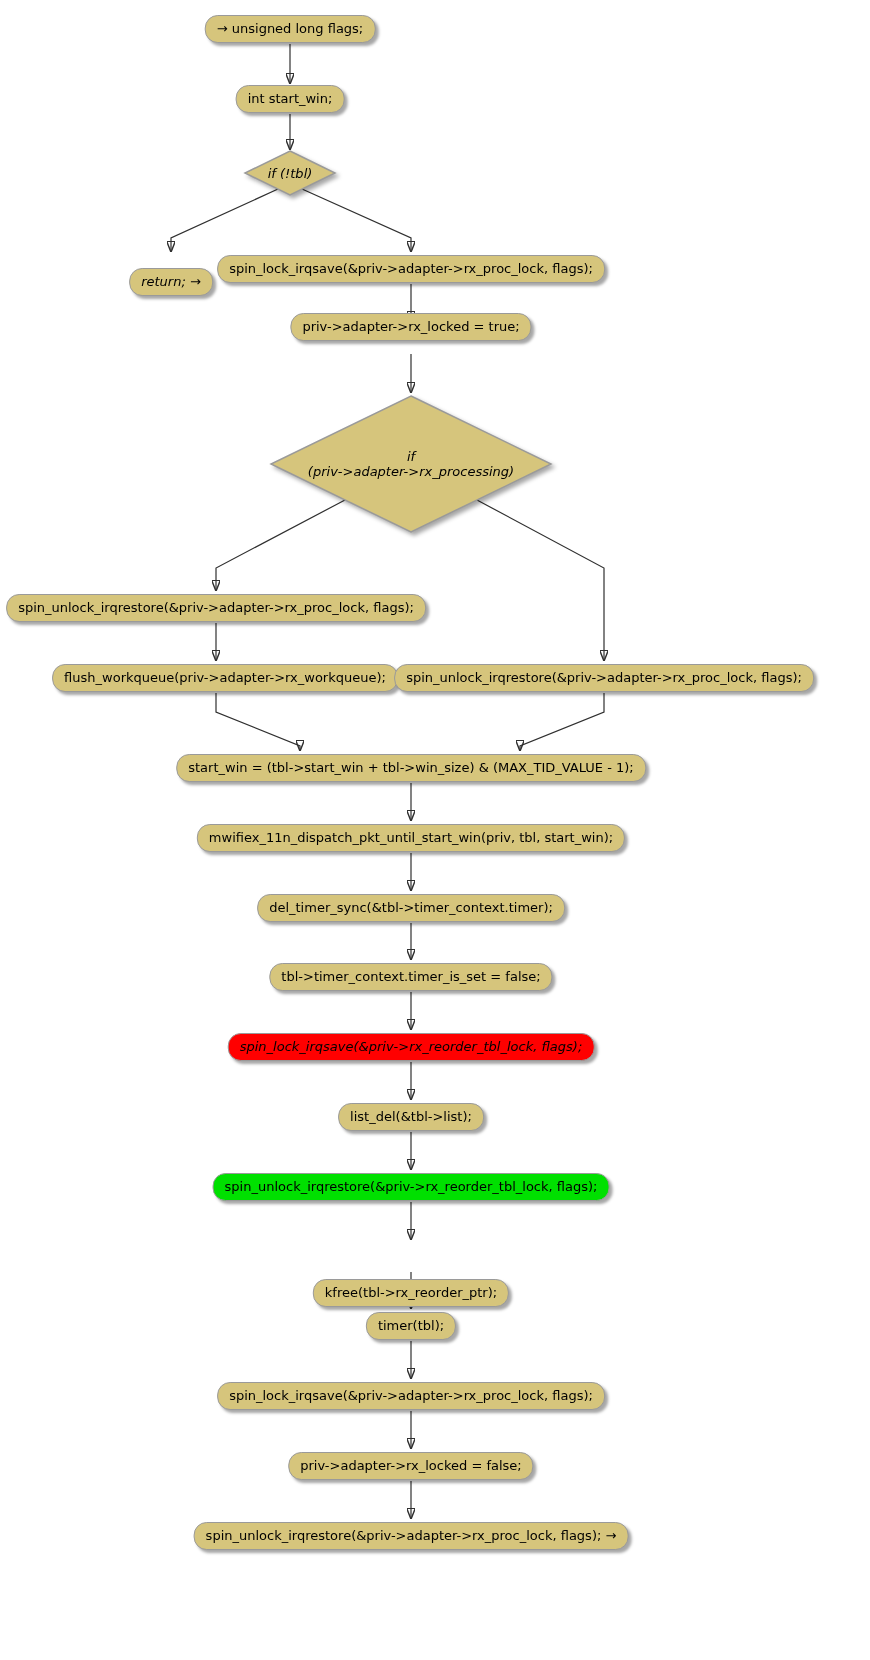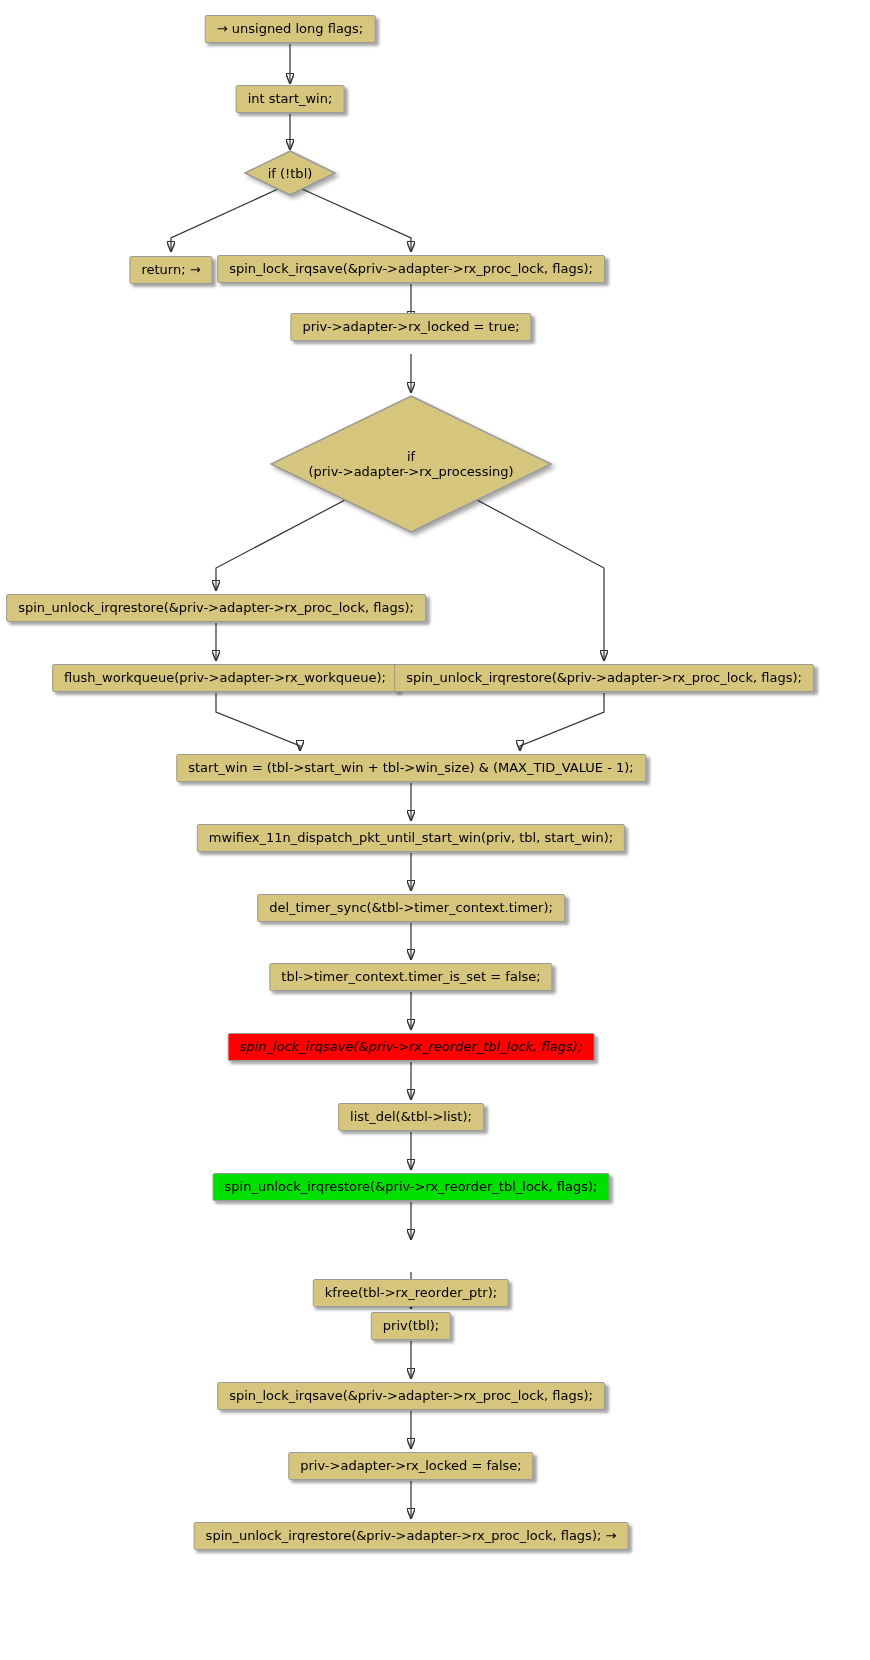--- a/index.html
+++ b/index.html
@@ -7,26 +7,26 @@
     position:relative;width:870px;height:1660px;
     font-family:"DejaVu Sans","Liberation Sans",sans-serif;
     font-size:13px;color:#000;overflow:hidden;background:#ffffff;
   }
   #edges{position:absolute;left:0;top:0;width:870px;height:1660px;}
   #edges path,#edges polyline{stroke:#303030;stroke-width:1.2;fill:none;}
   .node{
     position:absolute;transform:translateX(-50%);
     background:var(--node-fill,#d6c57c);
     border:1.5px solid var(--node-border,#9a9a9a);
-    border-radius:2px;padding:5px 11px;white-space:nowrap;line-height:16px;
+    border-radius:13px;padding:5px 11px;white-space:nowrap;line-height:16px;
     box-shadow:3px 3px 3px rgba(0,0,0,.35);
   }
   .node.red{background:var(--red-fill,#ff0000);font-style:italic;}
   .node.green{background:var(--green-fill,#00e000);}
-  .diamond{position:absolute;}
+  .diamond{position:absolute;font-style:italic;}
   .diamond svg{position:absolute;left:0;top:0;overflow:visible;}
   .diamond polygon{
     fill:var(--node-fill,#d6c57c);
     stroke:var(--node-border,#9a9a9a);stroke-width:1.5;
     filter:drop-shadow(3px 3px 2px rgba(0,0,0,.35));
   }
   .dlabel{
     position:absolute;left:0;top:0;right:0;bottom:0;
     display:flex;align-items:center;justify-content:center;
     text-align:center;white-space:pre-line;
@@ -71,21 +71,21 @@
 
   <div class="node" style="left:290px;top:85px;">int start_win;</div>
 
   <div class="diamond" style="left:245px;top:151px;width:90px;height:44px;">
     <svg width="90" height="44">
         <polygon points="45,0 90,22 45,44 0,22"></polygon>
       </svg>
     <div class="dlabel">if (!tbl)</div>
   </div>
 
-  <div class="node" style="left:171px;top:256px;">return; →</div>
+  <div class="node" style="left:171px;top:268px;font-style:italic;">return; →</div>
 
   <div class="node" style="left:411px;top:255px;">spin_lock_irqsave(&amp;priv-&gt;adapter-&gt;rx_proc_lock, flags);</div>
 
   <div class="node" style="left:411px;top:313px;">priv-&gt;adapter-&gt;rx_locked = true;</div>
 
   <div class="diamond" style="left:271px;top:396px;width:280px;height:136px;">
     <svg width="280" height="136">
         <polygon points="140,0 280,68 140,136 0,68"></polygon>
       </svg>
     <div class="dlabel">if
@@ -107,21 +107,21 @@
   <div class="node" style="left:411px;top:963px;">tbl-&gt;timer_context.timer_is_set = false;</div>
 
   <div class="node red" style="left:411px;top:1033px;">spin_lock_irqsave(&amp;priv-&gt;rx_reorder_tbl_lock, flags);</div>
 
   <div class="node" style="left:411px;top:1103px;">list_del(&amp;tbl-&gt;list);</div>
 
   <div class="node green" style="left:411px;top:1173px;">spin_unlock_irqrestore(&amp;priv-&gt;rx_reorder_tbl_lock, flags);</div>
 
   <div class="node" style="left:411px;top:1243px;margin-top:36px;">kfree(tbl-&gt;rx_reorder_ptr);</div>
 
-  <div class="node" style="left:411px;top:1312px;">priv(tbl);</div>
+  <div class="node" style="left:411px;top:1312px;">timer(tbl);</div>
 
   <div class="node" style="left:411px;top:1382px;">spin_lock_irqsave(&amp;priv-&gt;adapter-&gt;rx_proc_lock, flags);</div>
 
   <div class="node" style="left:411px;top:1452px;">priv-&gt;adapter-&gt;rx_locked = false;</div>
 
   <div class="node" style="left:411px;top:1522px;">spin_unlock_irqrestore(&amp;priv-&gt;adapter-&gt;rx_proc_lock, flags); →</div>
 
 </div>
 
 </body></html>

